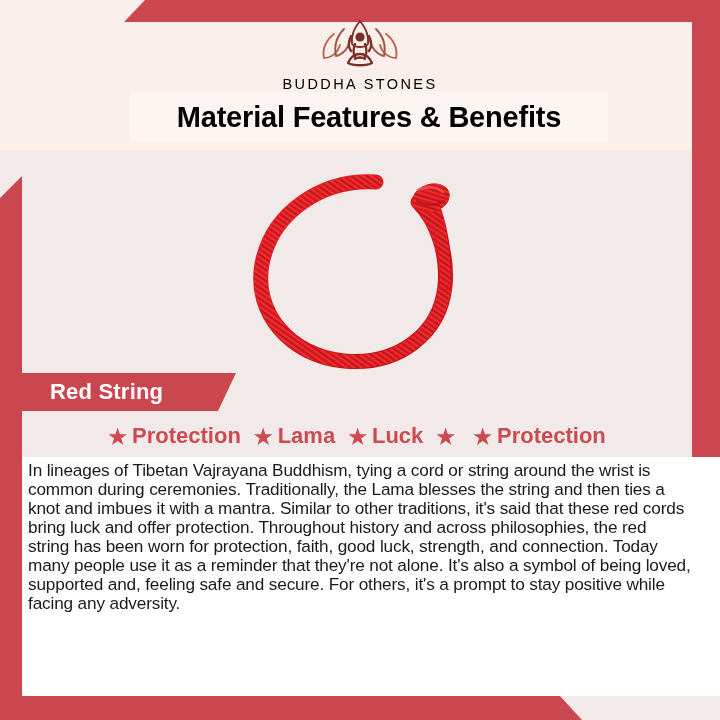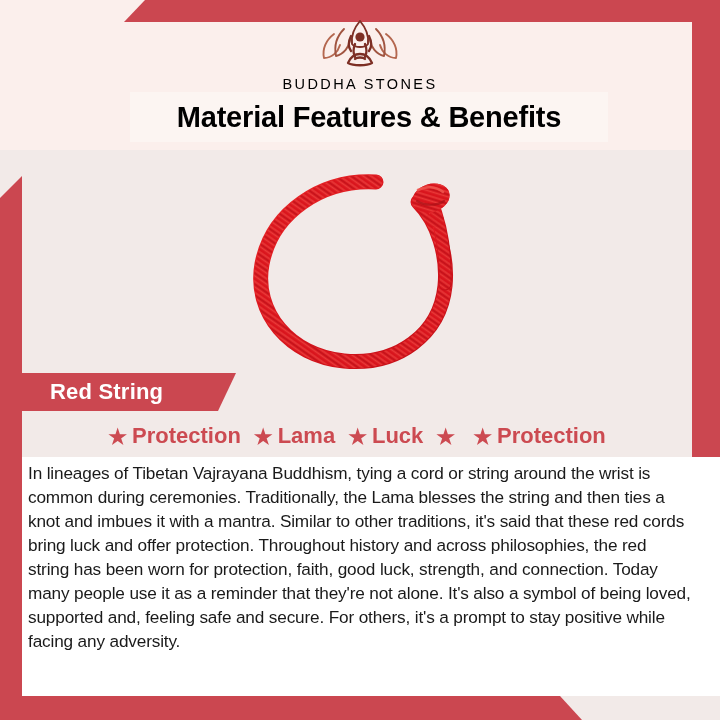--- a/index.html
+++ b/index.html
@@ -170,21 +170,21 @@
     position: absolute;
     left: 22px; top: 457px;
     width: 698px; height: 239px;
     background: #ffffff;
     box-sizing: border-box;
     padding: 4px 28px 0 6px;
   }
   .desc-text {
     margin: 0;
     font-size: 17.2px;
-    line-height: 24px;
+    line-height: 19px;
     color: #1a1a1a;
     text-align: left;
     letter-spacing: -0.15px;
   }
 </style>
 </head>
 <body>
 
 <div class="poster">
 

